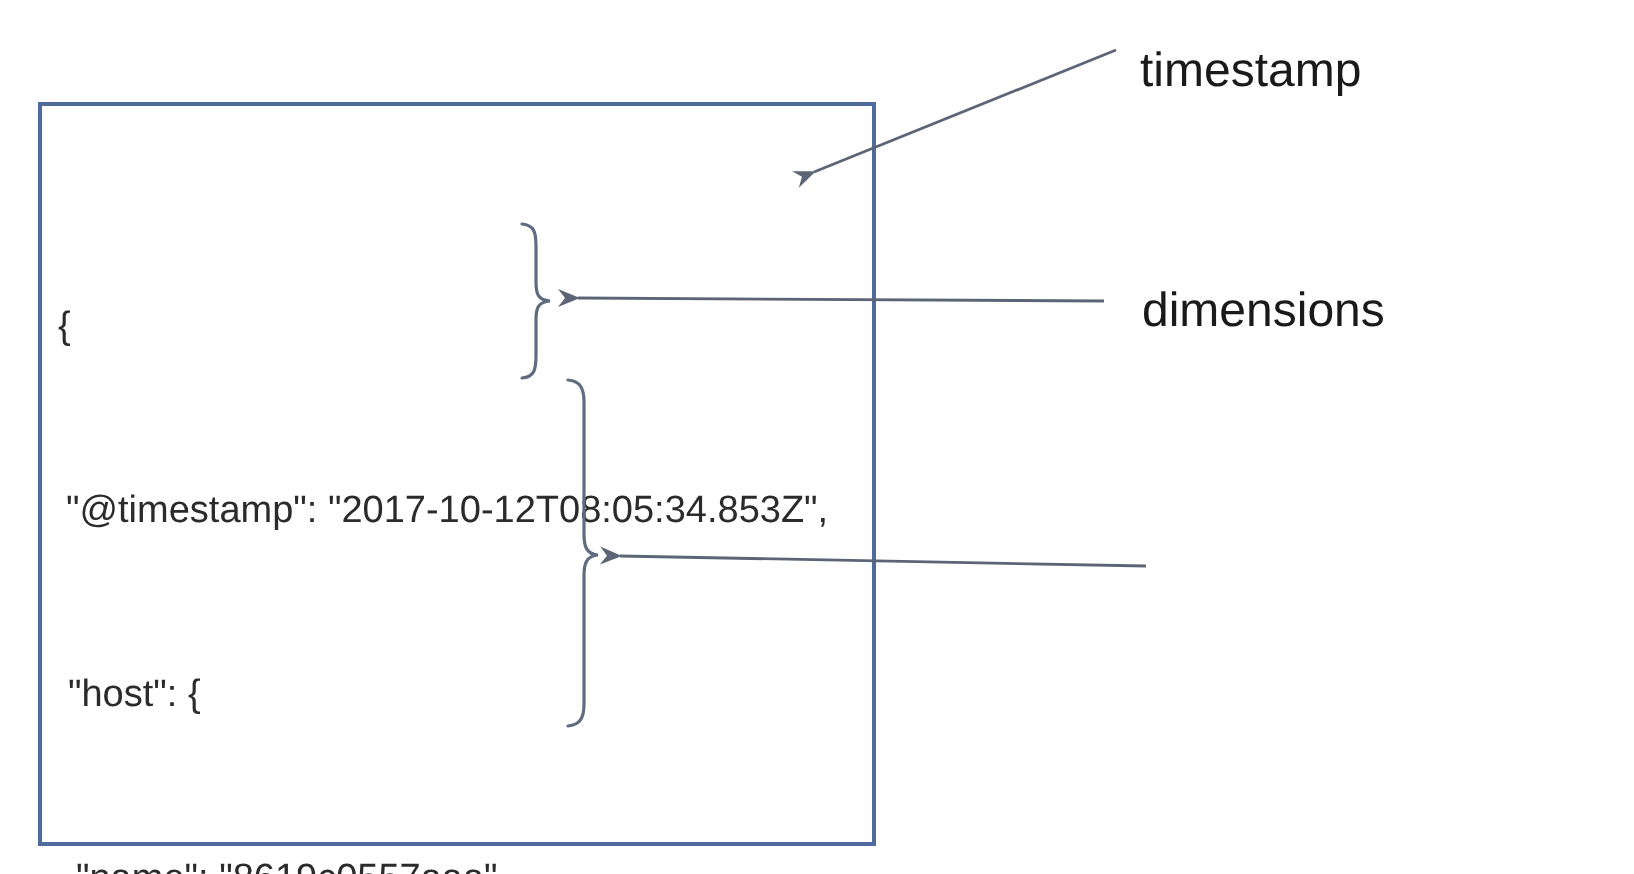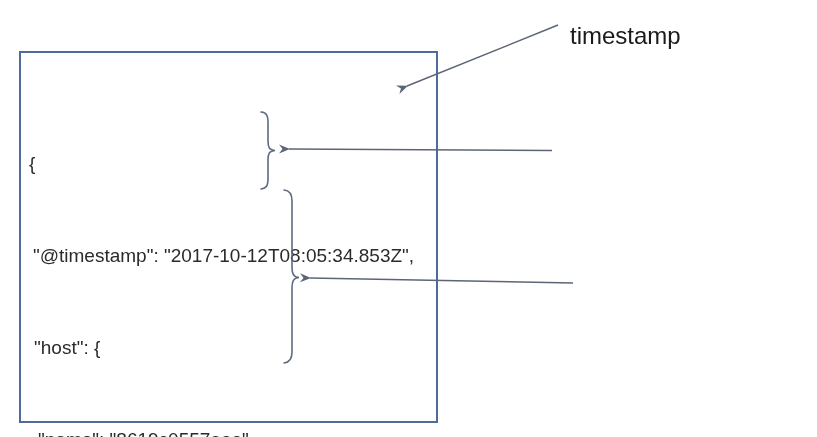--- a/index.html
+++ b/index.html
@@ -122,15 +122,16 @@
 
     <line class="arrow-line" x1="558" y1="25" x2="407" y2="86" marker-end="url(#arrowhead)"></line>
 
     <line class="arrow-line" x1="552" y1="150.5" x2="289" y2="149" marker-end="url(#arrowhead)"></line>
 
     <line class="arrow-line" x1="573" y1="283" x2="310" y2="278" marker-end="url(#arrowhead)"></line>
   </svg>
 
   <div class="label label-timestamp">timestamp</div>
 
+  <div class="label label-dimensions">dimensions</div>
 
 
 </div>
 
 </body></html>

